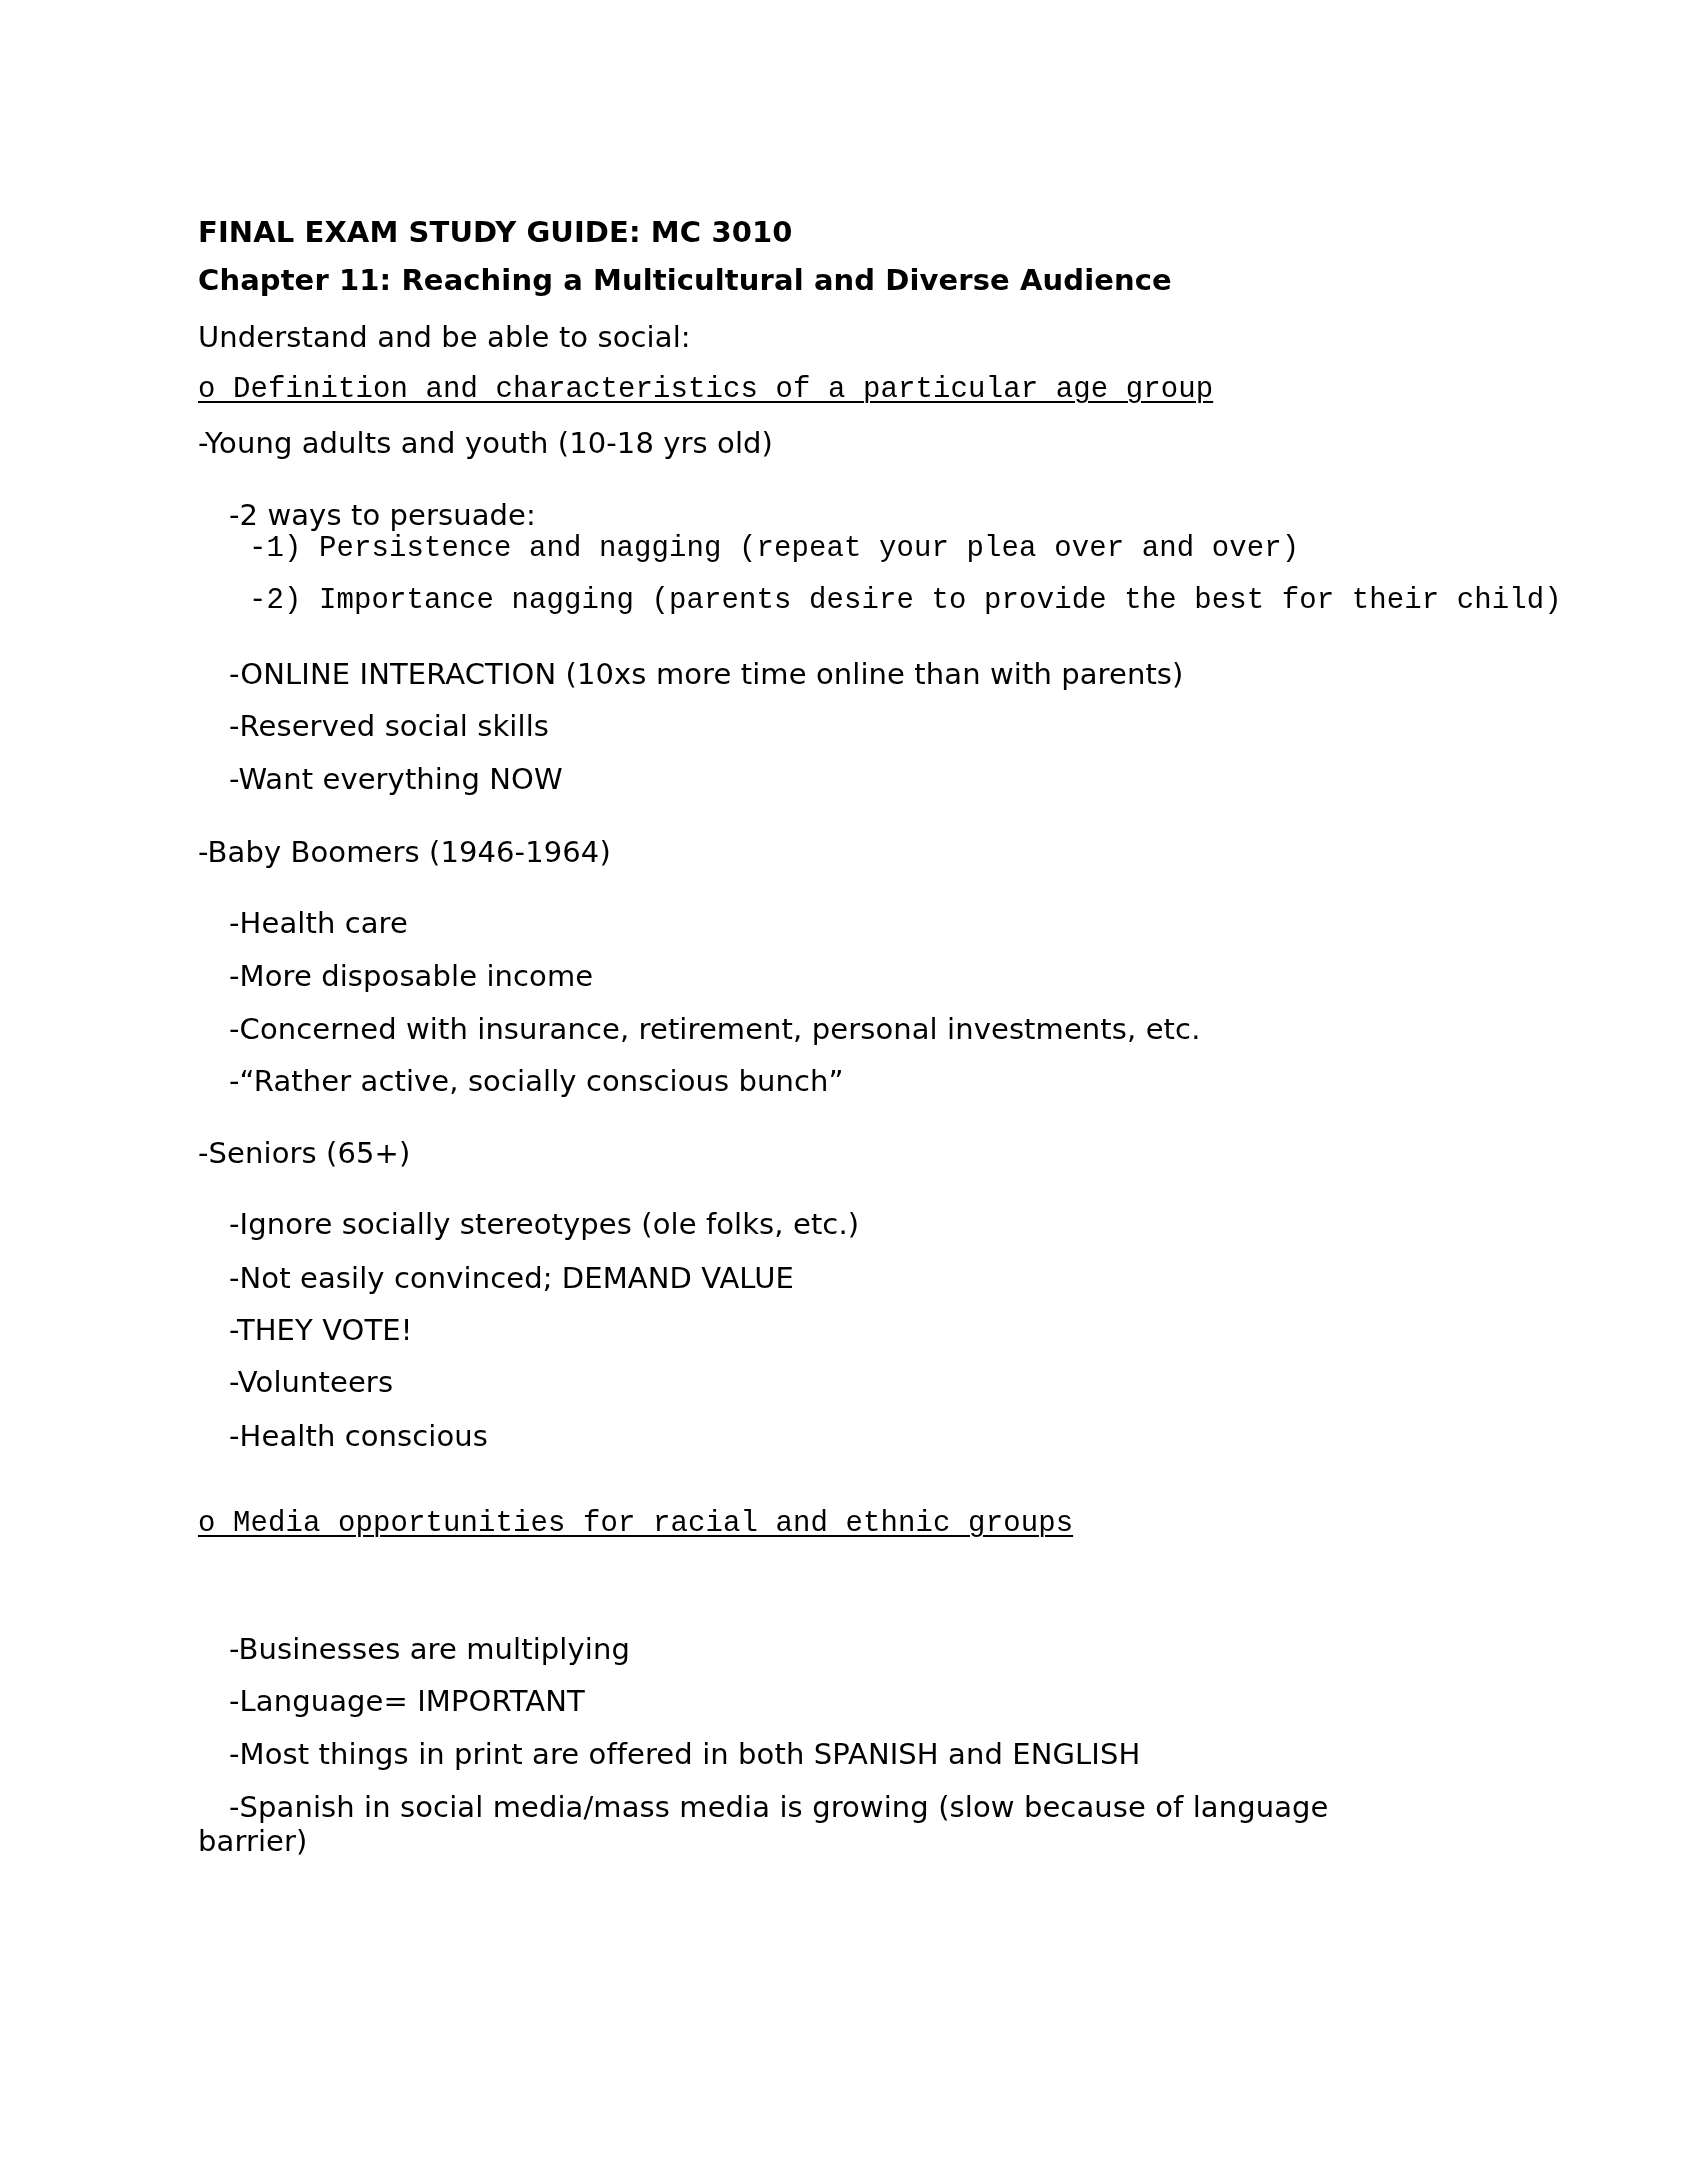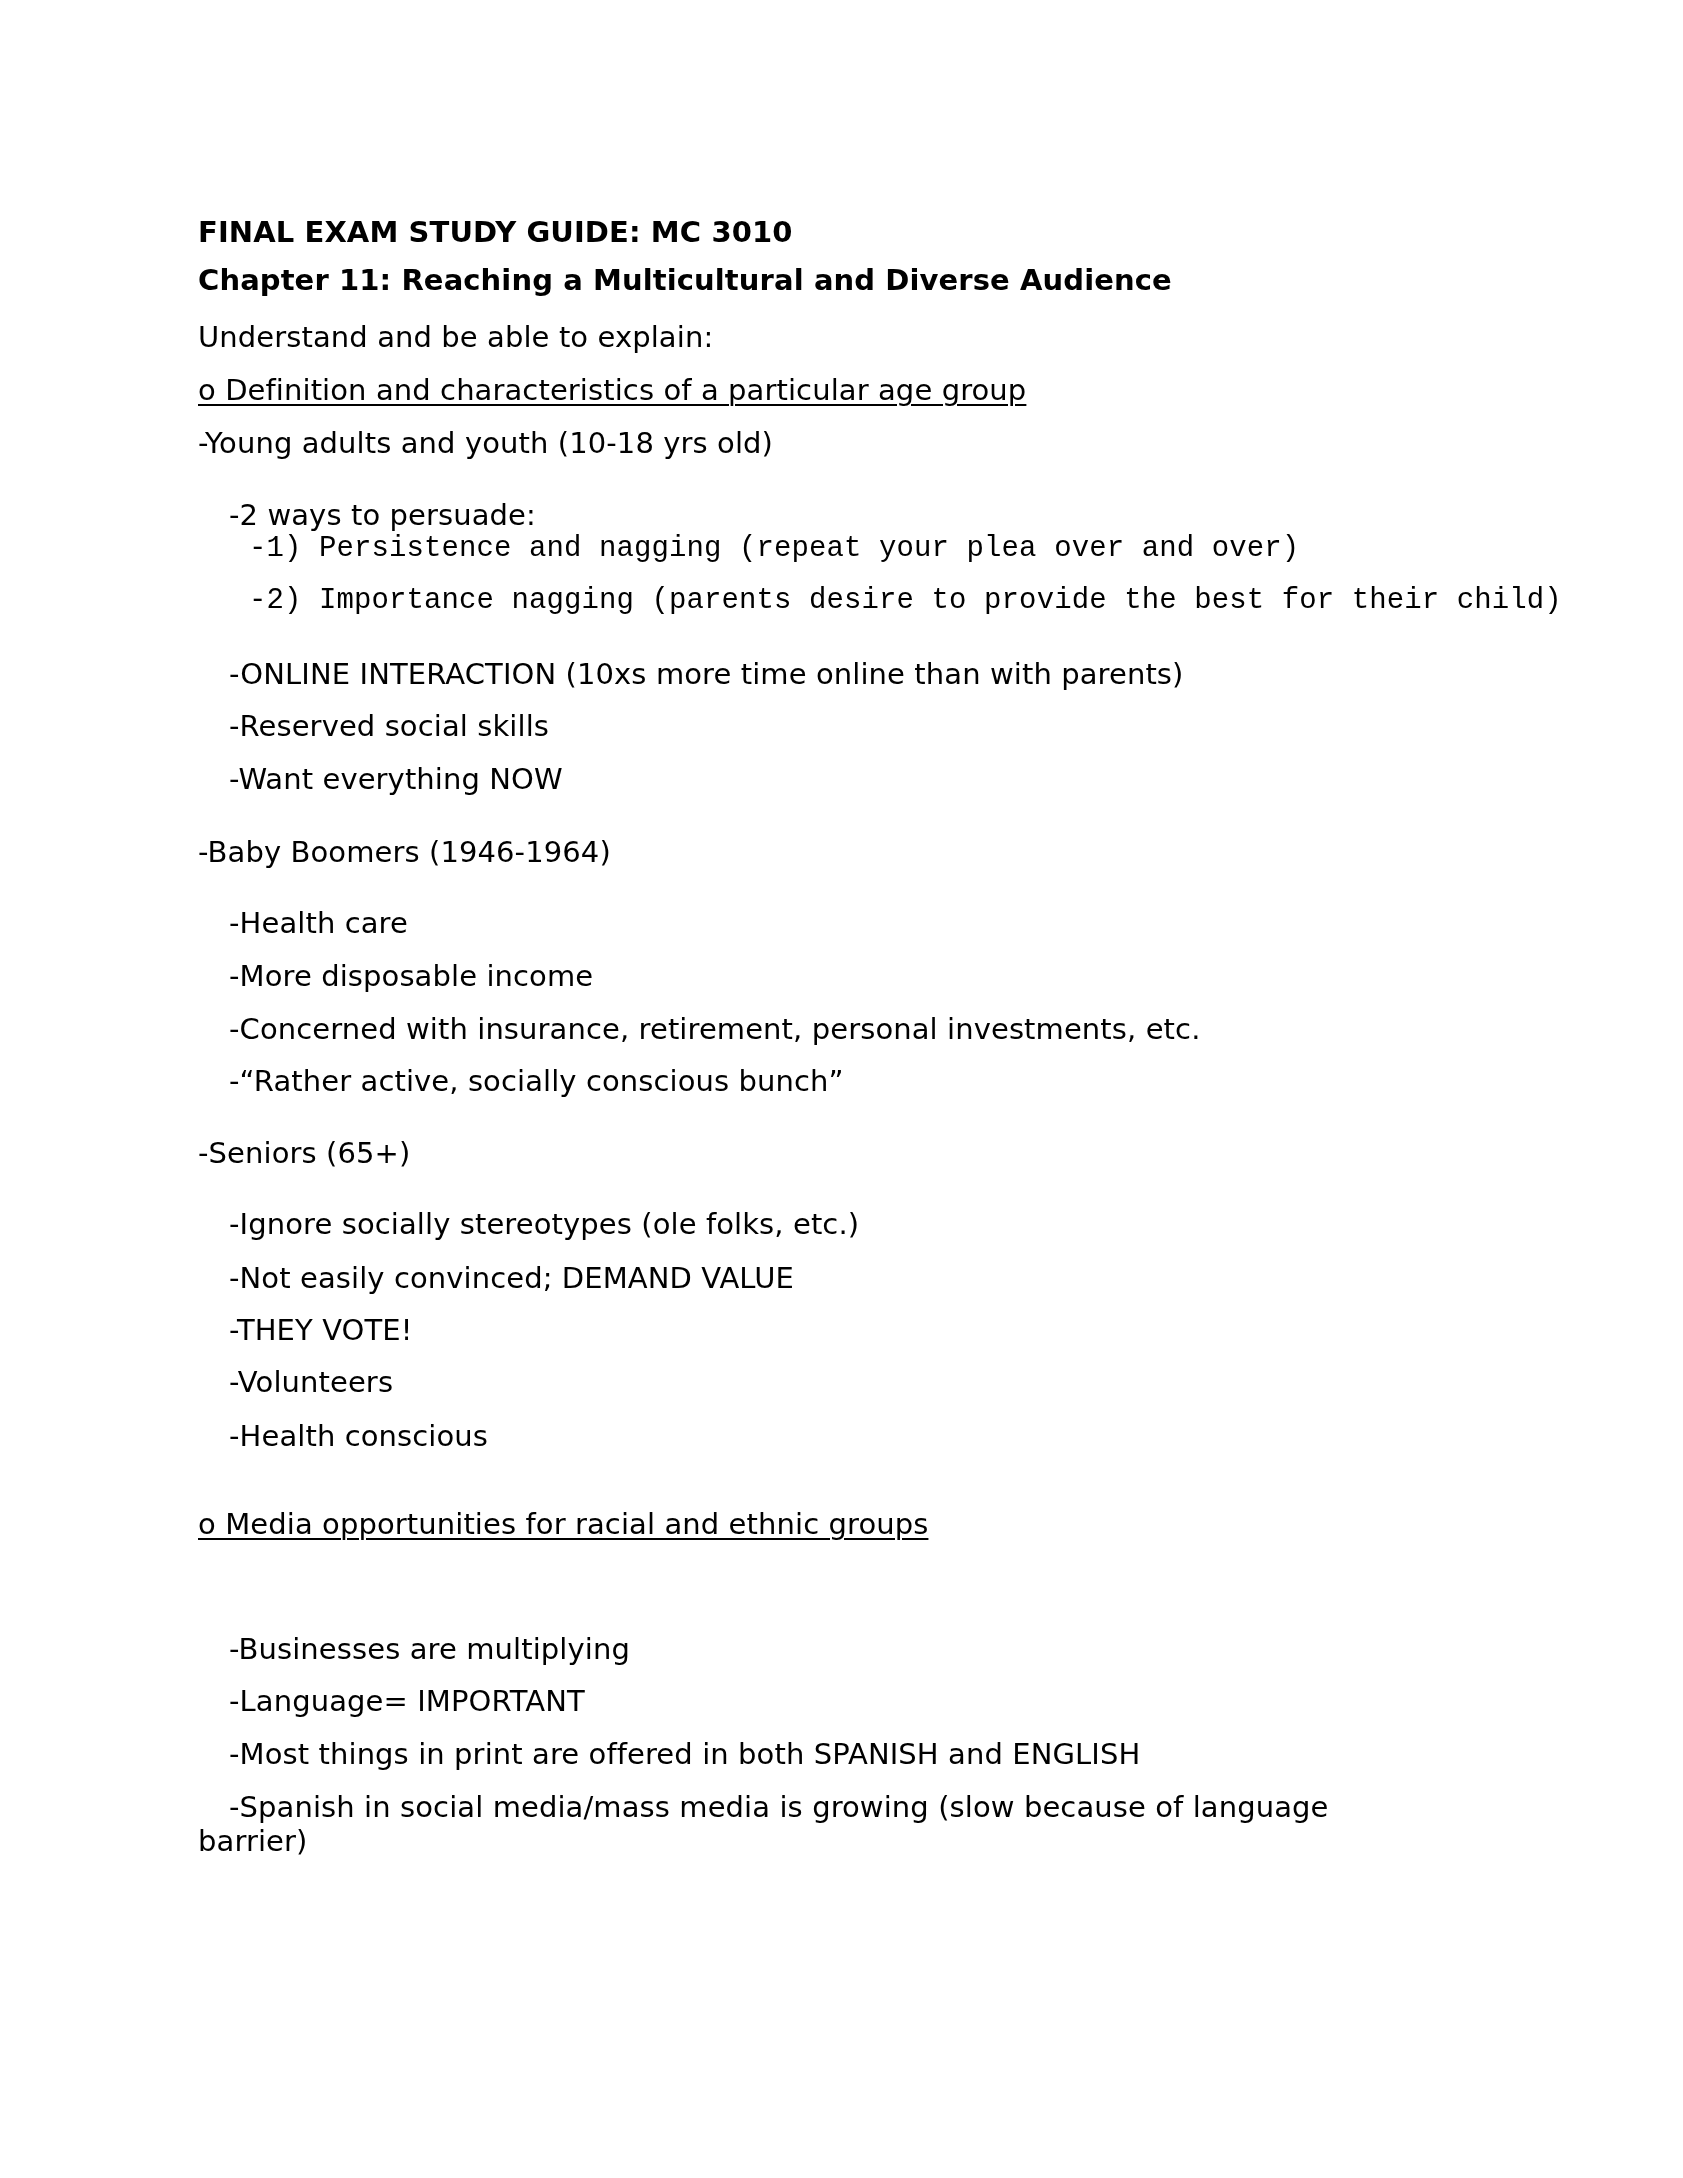--- a/index.html
+++ b/index.html
@@ -19,32 +19,32 @@
     }
     .line {
       position: absolute;
       left: 198px;
       font-size: 29px;
       line-height: 40px;
       white-space: nowrap;
       letter-spacing: 0.1px;
     }
     .bold { font-weight: bold; }
-    .underline { text-decoration: underline; text-underline-offset: 4px; text-decoration-thickness: 2px; }
+    .underline { text-decoration: underline; text-underline-offset: 4px; text-decoration-thickness: 2px; font-family: Liberation Mono, monospace; }
     .ind1 { left: 229px; margin-top: 19px; }
     .ind2 { left: 249px; font-family: Liberation Mono, monospace; }
   </style>
 </head>
 <body>
 
 <div class="page">
 
   <div class="line bold" style="top:212px">FINAL EXAM STUDY GUIDE: MC 3010</div>
   <div class="line bold" style="top:260px">Chapter 11: Reaching a Multicultural and Diverse Audience</div>
-  <div class="line" style="top:317px">Understand and be able to explain:</div>
+  <div class="line" style="top:317px">Understand and be able to social:</div>
 
   <div class="line underline" style="top:370px">o Definition and characteristics of a particular age group</div>
 
   <div class="line" style="top:423px">-Young adults and youth (10-18 yrs old)</div>
   <div class="line ind1" style="top:476px">-2 ways to persuade:</div>
   <div class="line ind2" style="top:529px">-1) Persistence and nagging (repeat your plea over and over)</div>
   <div class="line ind2" style="top:581px">-2) Importance nagging (parents desire to provide the best for their child)</div>
   <div class="line ind1" style="top:635px">-ONLINE INTERACTION (10xs more time online than with parents)</div>
   <div class="line ind1" style="top:687px">-Reserved social skills</div>
   <div class="line ind1" style="top:740px">-Want everything NOW</div>

